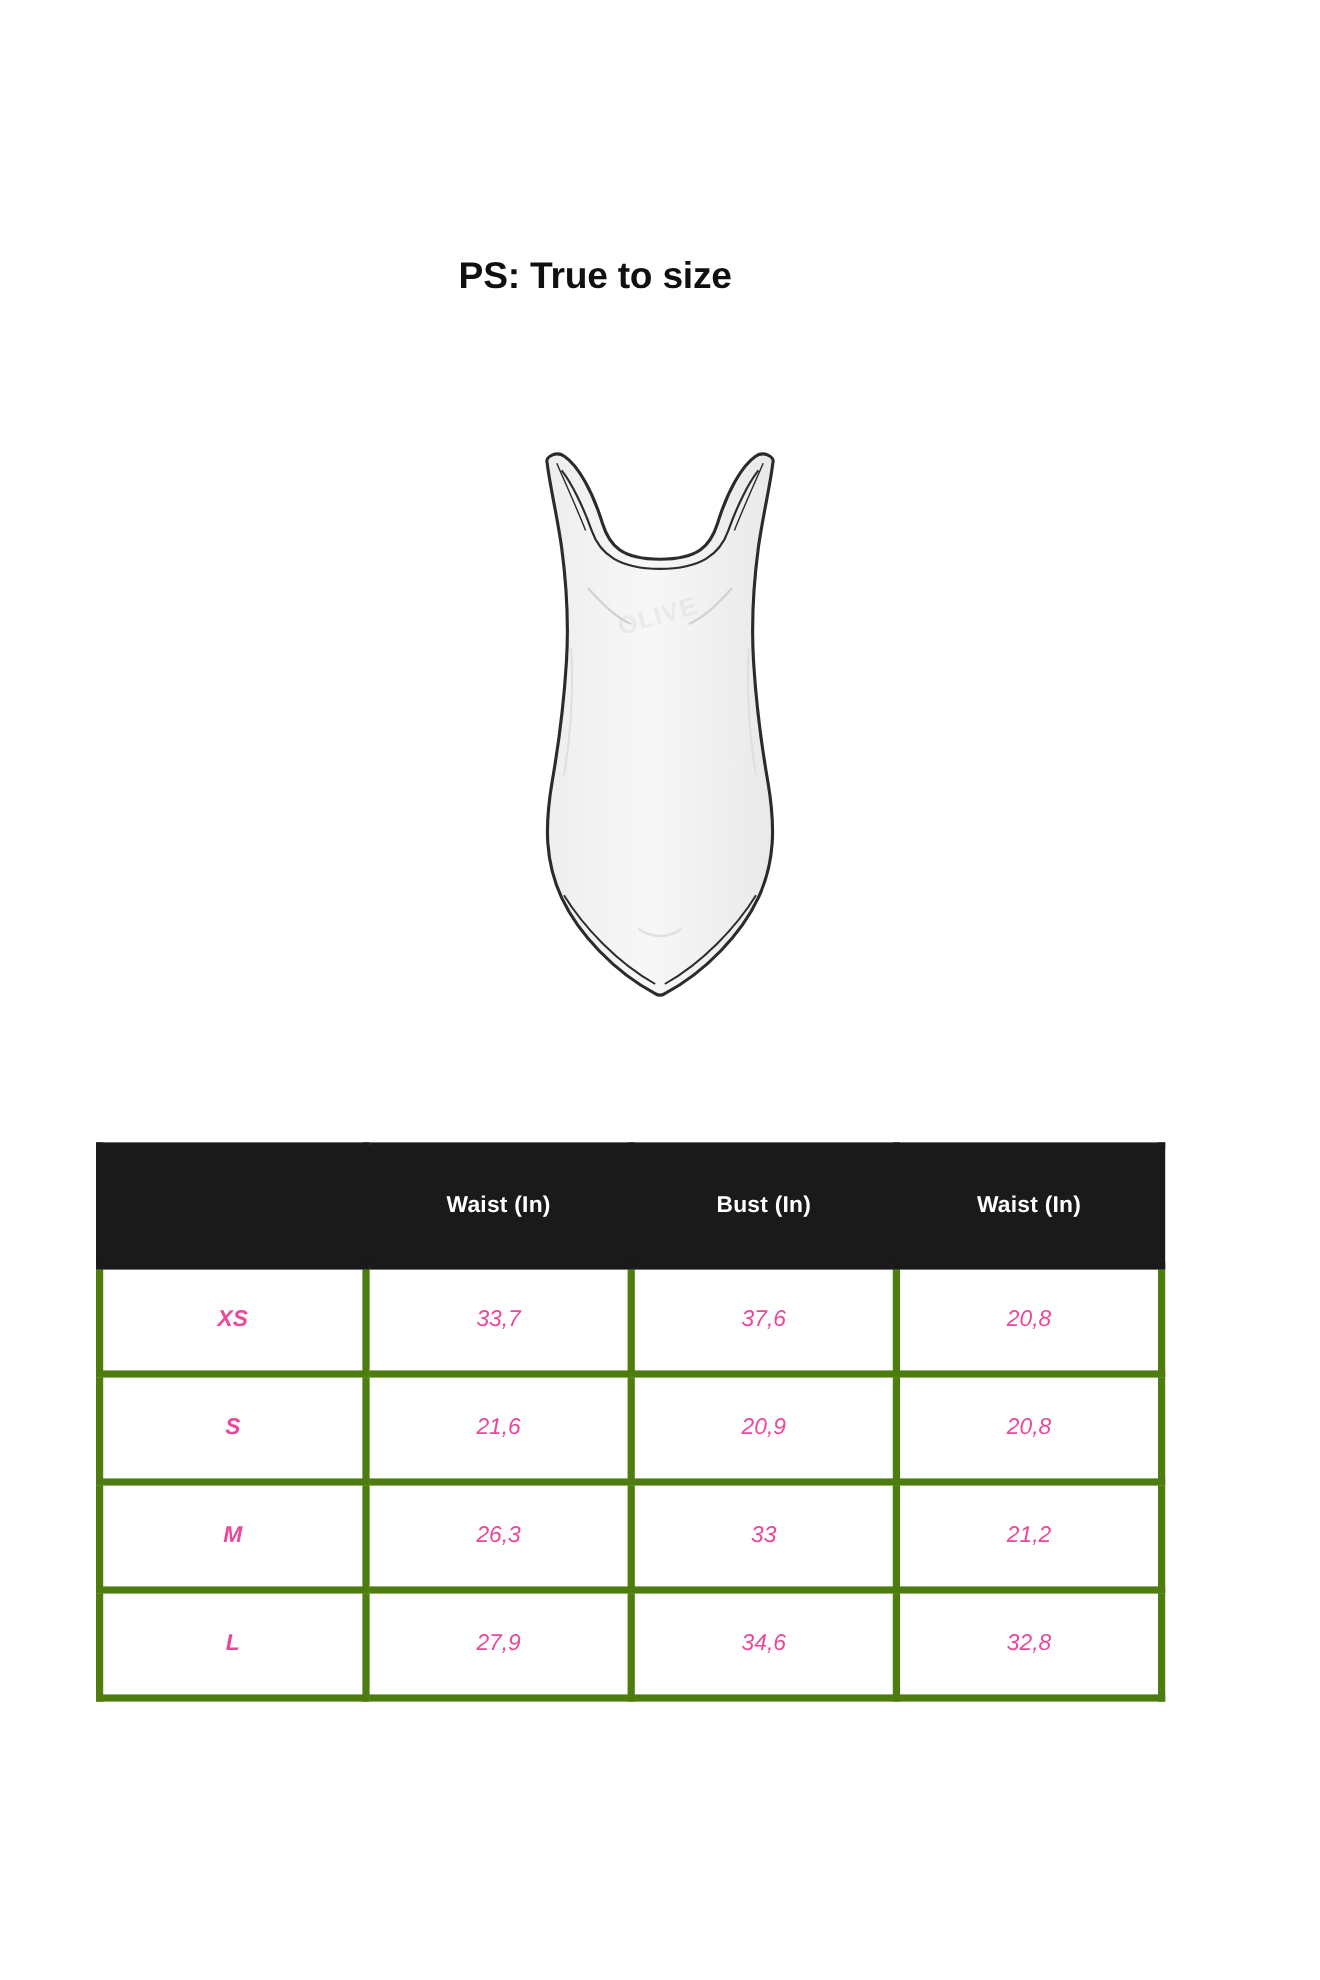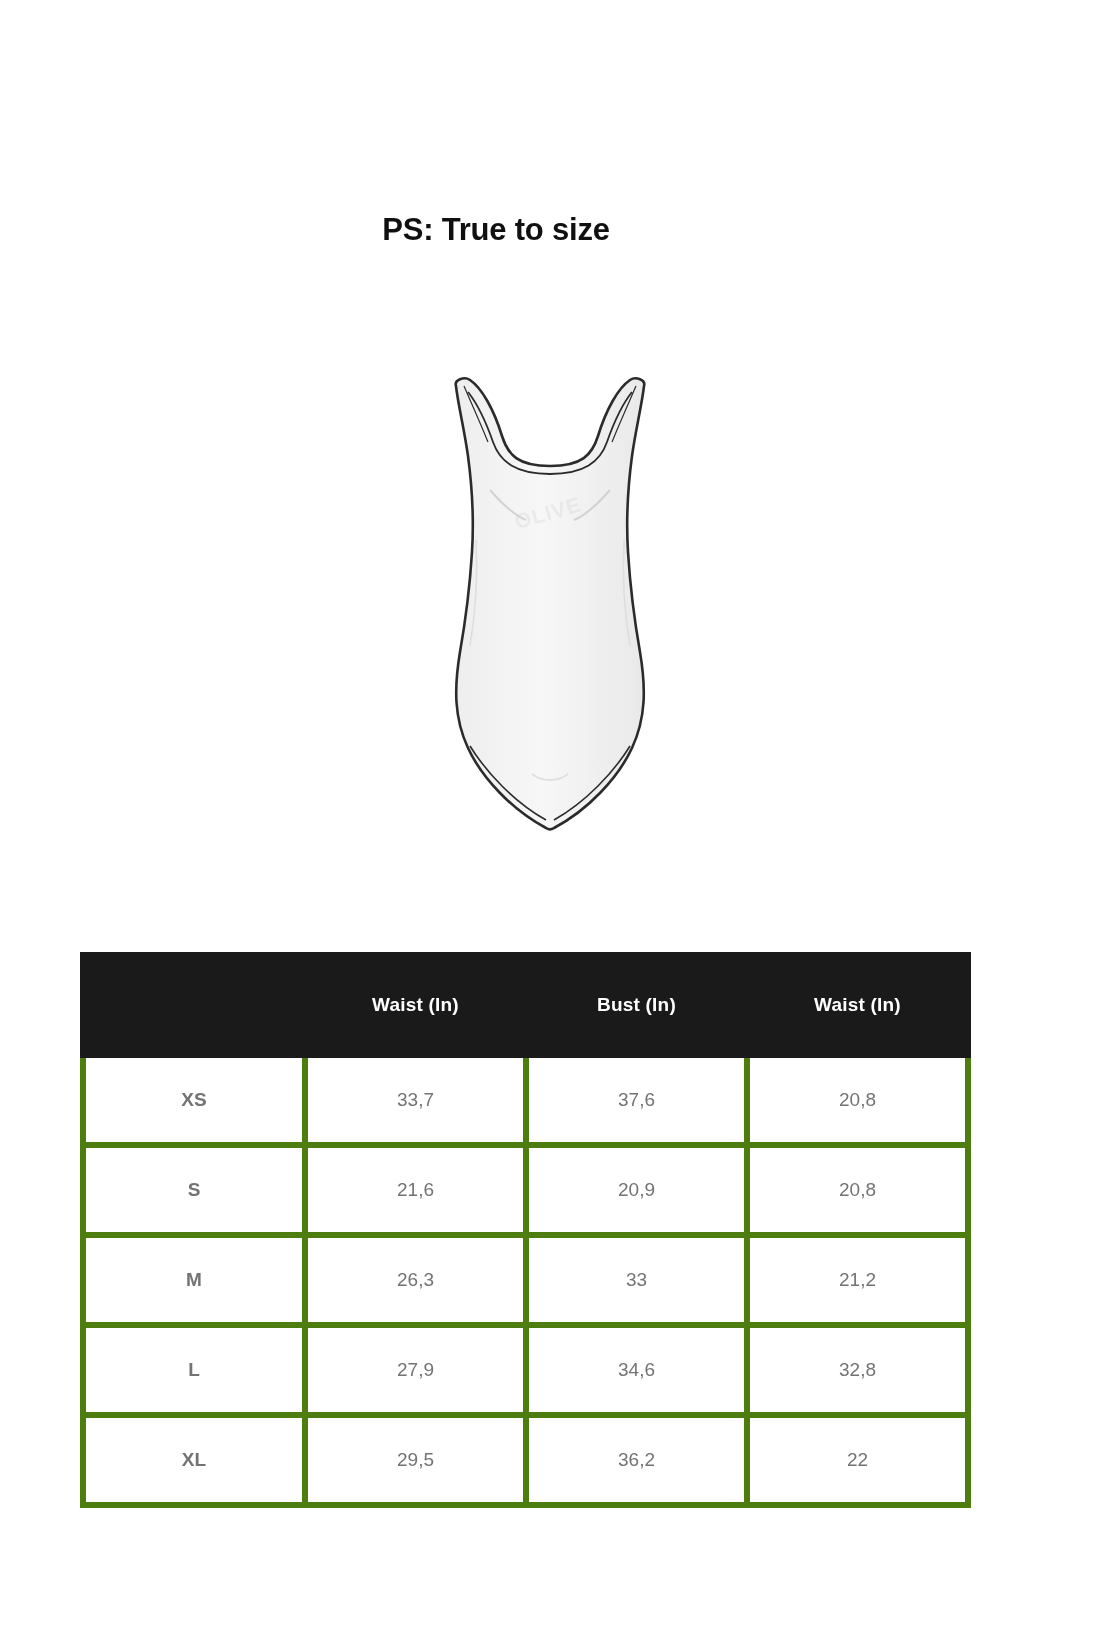--- a/index.html
+++ b/index.html
@@ -70,22 +70,23 @@
     font-weight: bold;
     letter-spacing: 0.2px;
     border-color: #1a1a1a;
   }
   table.size-table thead th.corner {
     background: #1a1a1a;
   }
   table.size-table tbody td {
     height: 82px;
     font-size: 19px;
-    color: #737373;
+    color: #ec4899;
     background: #ffffff;
+    font-style: italic;
   }
   table.size-table tbody td.size-label {
     font-weight: bold;
   }
   col.c0 { width: 222px; }
   col.c1 { width: 221px; }
   col.c2 { width: 221px; }
   col.c3 { width: 221px; }
 </style>
 </head>
@@ -185,23 +186,17 @@
           <td>26,3</td>
           <td>33</td>
           <td>21,2</td>
         </tr>
         <tr>
           <td class="size-label">L</td>
           <td>27,9</td>
           <td>34,6</td>
           <td>32,8</td>
         </tr>
-        <tr>
-          <td class="size-label">XL</td>
-          <td>29,5</td>
-          <td>36,2</td>
-          <td>22</td>
-        </tr>
       </tbody>
     </table>
   </div>
 
 </div>
 
 </body></html>

